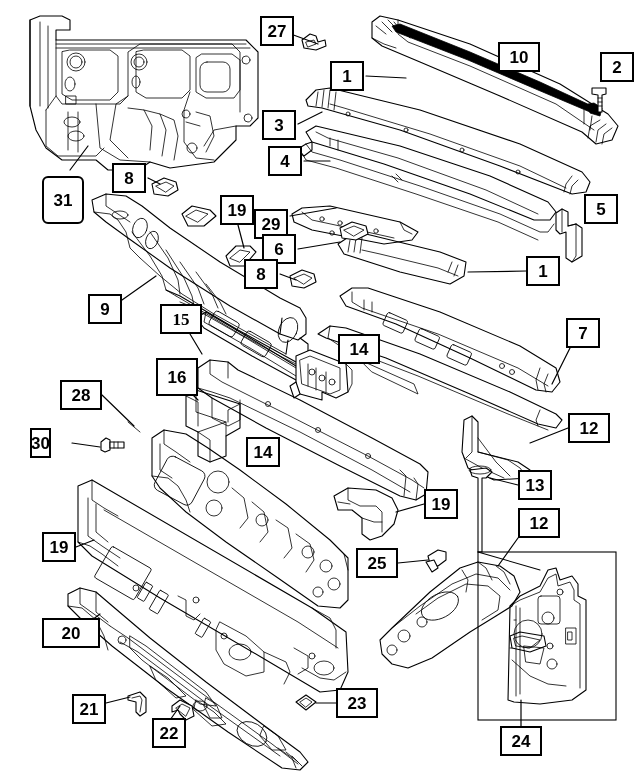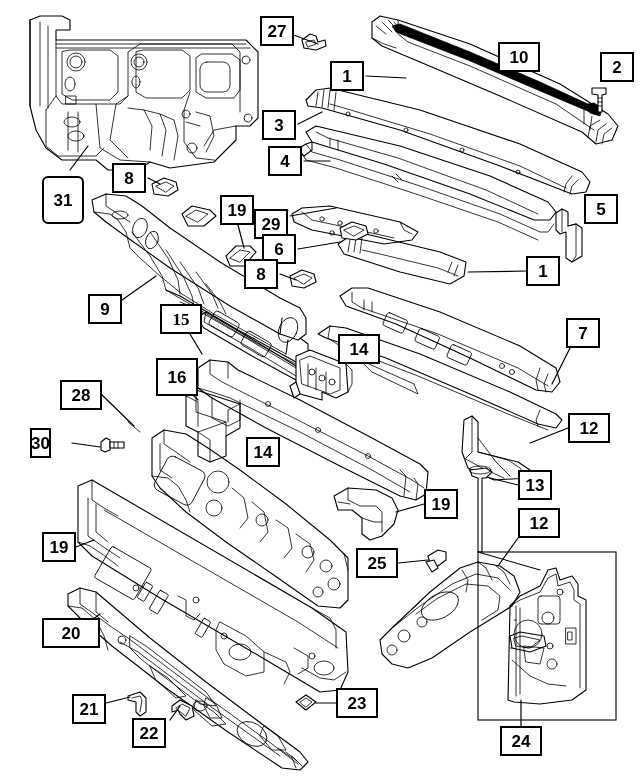--- a/index.html
+++ b/index.html
@@ -491,17 +491,17 @@
       <div class="callout w3" style="left: 246px; top: 437px; width: 34px; height: 30px;">14</div>
       <div class="callout w3" style="left: 568px; top: 413px; width: 42px; height: 30px;">12</div>
       <div class="callout w3" style="left: 518px; top: 470px; width: 34px; height: 30px;">13</div>
       <div class="callout w3" style="left: 424px; top: 489px; width: 34px; height: 30px;">19</div>
       <div class="callout w3" style="left: 42px; top: 532px; width: 34px; height: 30px;">19</div>
       <div class="callout w3" style="left: 518px; top: 508px; width: 42px; height: 30px;">12</div>
       <div class="callout w3" style="left: 356px; top: 548px; width: 42px; height: 30px;">25</div>
       <div class="callout w3" style="left: 42px; top: 618px; width: 58px; height: 30px;">20</div>
       <div class="callout w3" style="left: 72px; top: 694px; width: 34px; height: 30px;">21</div>
       <div class="callout w3" style="left: 336px; top: 688px; width: 42px; height: 30px;">23</div>
-      <div class="callout w3" style="left: 132px; top: 718px; width: 34px; height: 30px;">22</div>
+      <div class="callout w3" style="left: 152px; top: 718px; width: 34px; height: 30px;">22</div>
       <div class="callout w3" style="left: 500px; top: 726px; width: 42px; height: 30px;">24</div>
     </div>
 
 </div>
 
 </body></html>

